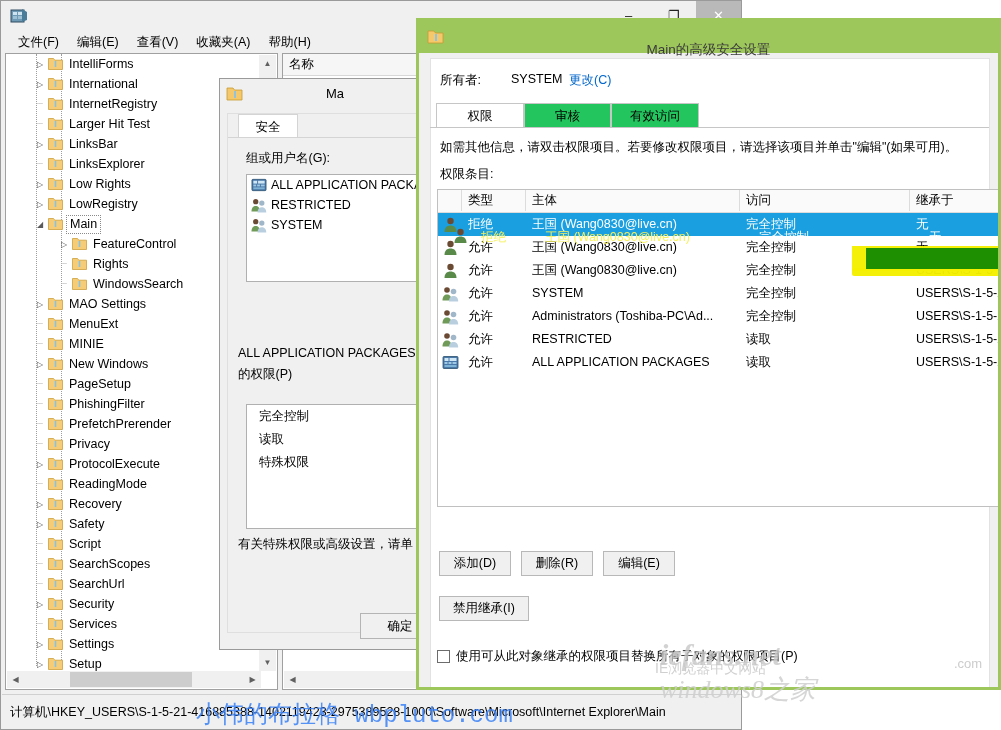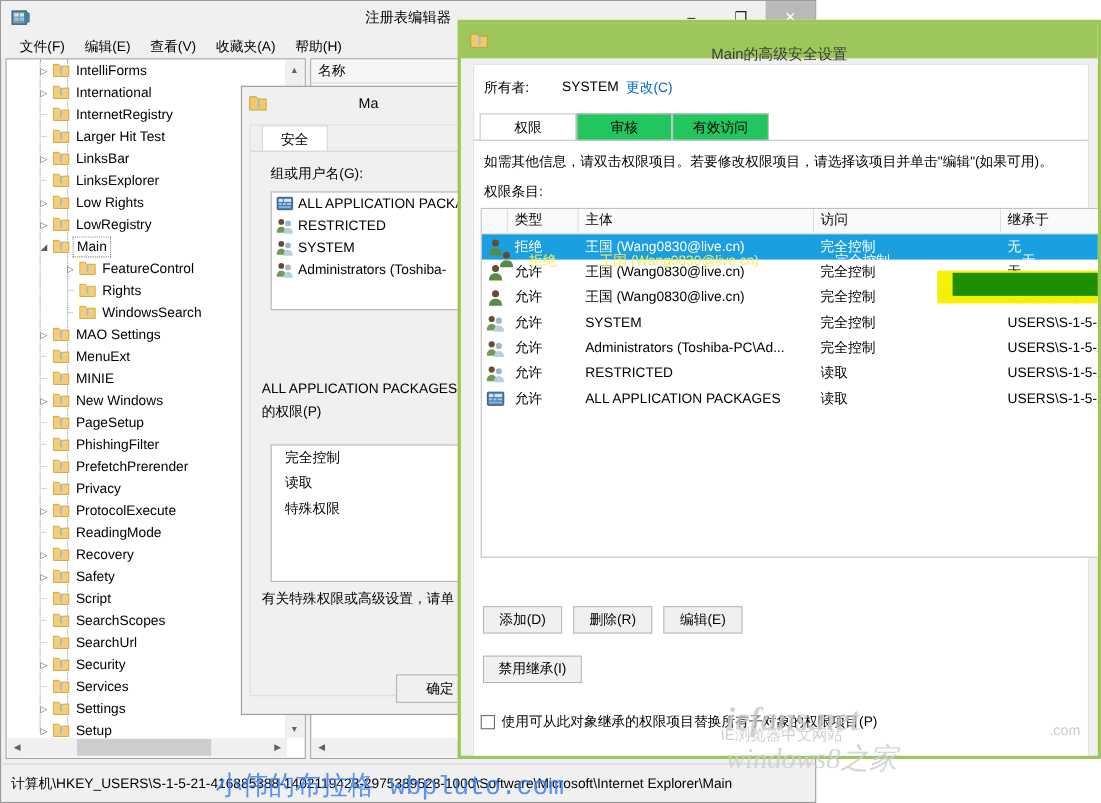--- a/index.html
+++ b/index.html
@@ -110,21 +110,20 @@
 
   <div id="reg-titlebar">
     <svg id="reg-appicon" viewBox="0 0 20 20">
       <rect x="2" y="4" width="13" height="12" fill="#6f9ab5" stroke="#2d4a5e" stroke-width="1"></rect>
       <rect x="4" y="6" width="4" height="3" fill="#cfe4ef"></rect>
       <rect x="9" y="6" width="4" height="3" fill="#cfe4ef"></rect>
       <rect x="4" y="10" width="4" height="3" fill="#9dc0d4"></rect>
       <rect x="9" y="10" width="4" height="3" fill="#9dc0d4"></rect>
       <path d="M13 3 L18 6 L18 14 L13 16 Z" fill="#4a7d99"></path>
     </svg>
-    <div id="reg-title">注册表编辑器</div>
     <div id="reg-wincontrols">
       <div class="wbtn">–</div>
       <div class="wbtn">❐</div>
       <div class="wbtn close">✕</div>
     </div>
   </div>
 
   <div id="reg-menubar">
     <div class="menu-item">文件(F)</div>
     <div class="menu-item">编辑(E)</div>
@@ -460,29 +459,20 @@
             <span class="utxt">RESTRICTED</span>
           </div>
           <div class="ulrow">
             <span class="uicon"><svg viewBox="0 0 17 17">
                 <circle cx="5" cy="5" r="2.8" fill="#6b4a34"></circle>
                 <path d="M0.5 15.5 C0.5 11.5 2.5 9.6 5 9.6 C7.5 9.6 9.5 11.5 9.5 15.5 Z" fill="#6f9a58"></path>
                 <circle cx="11.5" cy="6.5" r="2.8" fill="#9fb7c9"></circle>
                 <path d="M7 16.5 C7 12.7 9 11 11.5 11 C14 11 16.2 12.7 16.2 16.5 Z" fill="#b9cfe0"></path>
               </svg></span>
             <span class="utxt">SYSTEM</span>
-          </div>
-          <div class="ulrow">
-            <span class="uicon"><svg viewBox="0 0 17 17">
-                <circle cx="5" cy="5" r="2.8" fill="#6b4a34"></circle>
-                <path d="M0.5 15.5 C0.5 11.5 2.5 9.6 5 9.6 C7.5 9.6 9.5 11.5 9.5 15.5 Z" fill="#6f9a58"></path>
-                <circle cx="11.5" cy="6.5" r="2.8" fill="#9fb7c9"></circle>
-                <path d="M7 16.5 C7 12.7 9 11 11.5 11 C14 11 16.2 12.7 16.2 16.5 Z" fill="#b9cfe0"></path>
-              </svg></span>
-            <span class="utxt">Administrators (Toshiba-</span>
           </div>
         </div>
       <div class="plabel" style="left:10px;top:208px;">ALL APPLICATION PACKAGES</div>
       <div class="plabel" style="left:10px;top:228px;">的权限(P)</div>
       <div id="props-permlist">
           <div class="prow">完全控制</div>
           <div class="prow">读取</div>
           <div class="prow">特殊权限</div>
         </div>
       <div class="plabel" style="left:10px;top:398px;">有关特殊权限或高级设置，请单</div>

